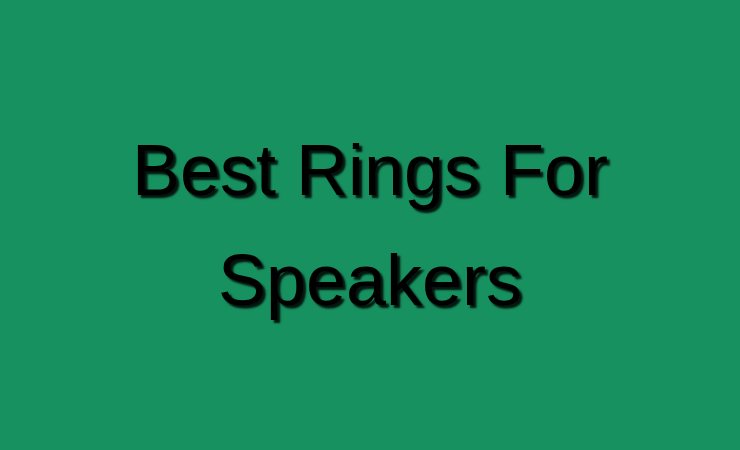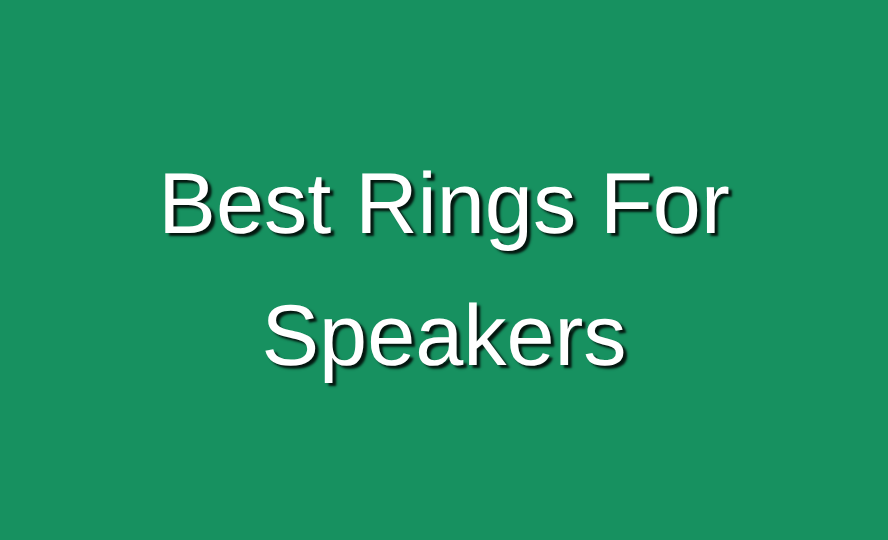--- a/index.html
+++ b/index.html
@@ -41,15 +41,15 @@
     text-shadow: 3px 3px 2px rgba(0, 0, 0, 0.85);
     -webkit-font-smoothing: antialiased;
     user-select: none;
   }
 </style>
 </head>
 <body>
 
 <div id="featured-image-banner" style="background-color: rgb(23, 145, 96);">
 
-  <h1 id="banner-title" style="color: #ffffff;">Best Rings For Speakers</h1>
+  <h1 id="banner-title" style="color: #000000;">Best Rings For Speakers</h1>
 
 </div>
 
 </body></html>

